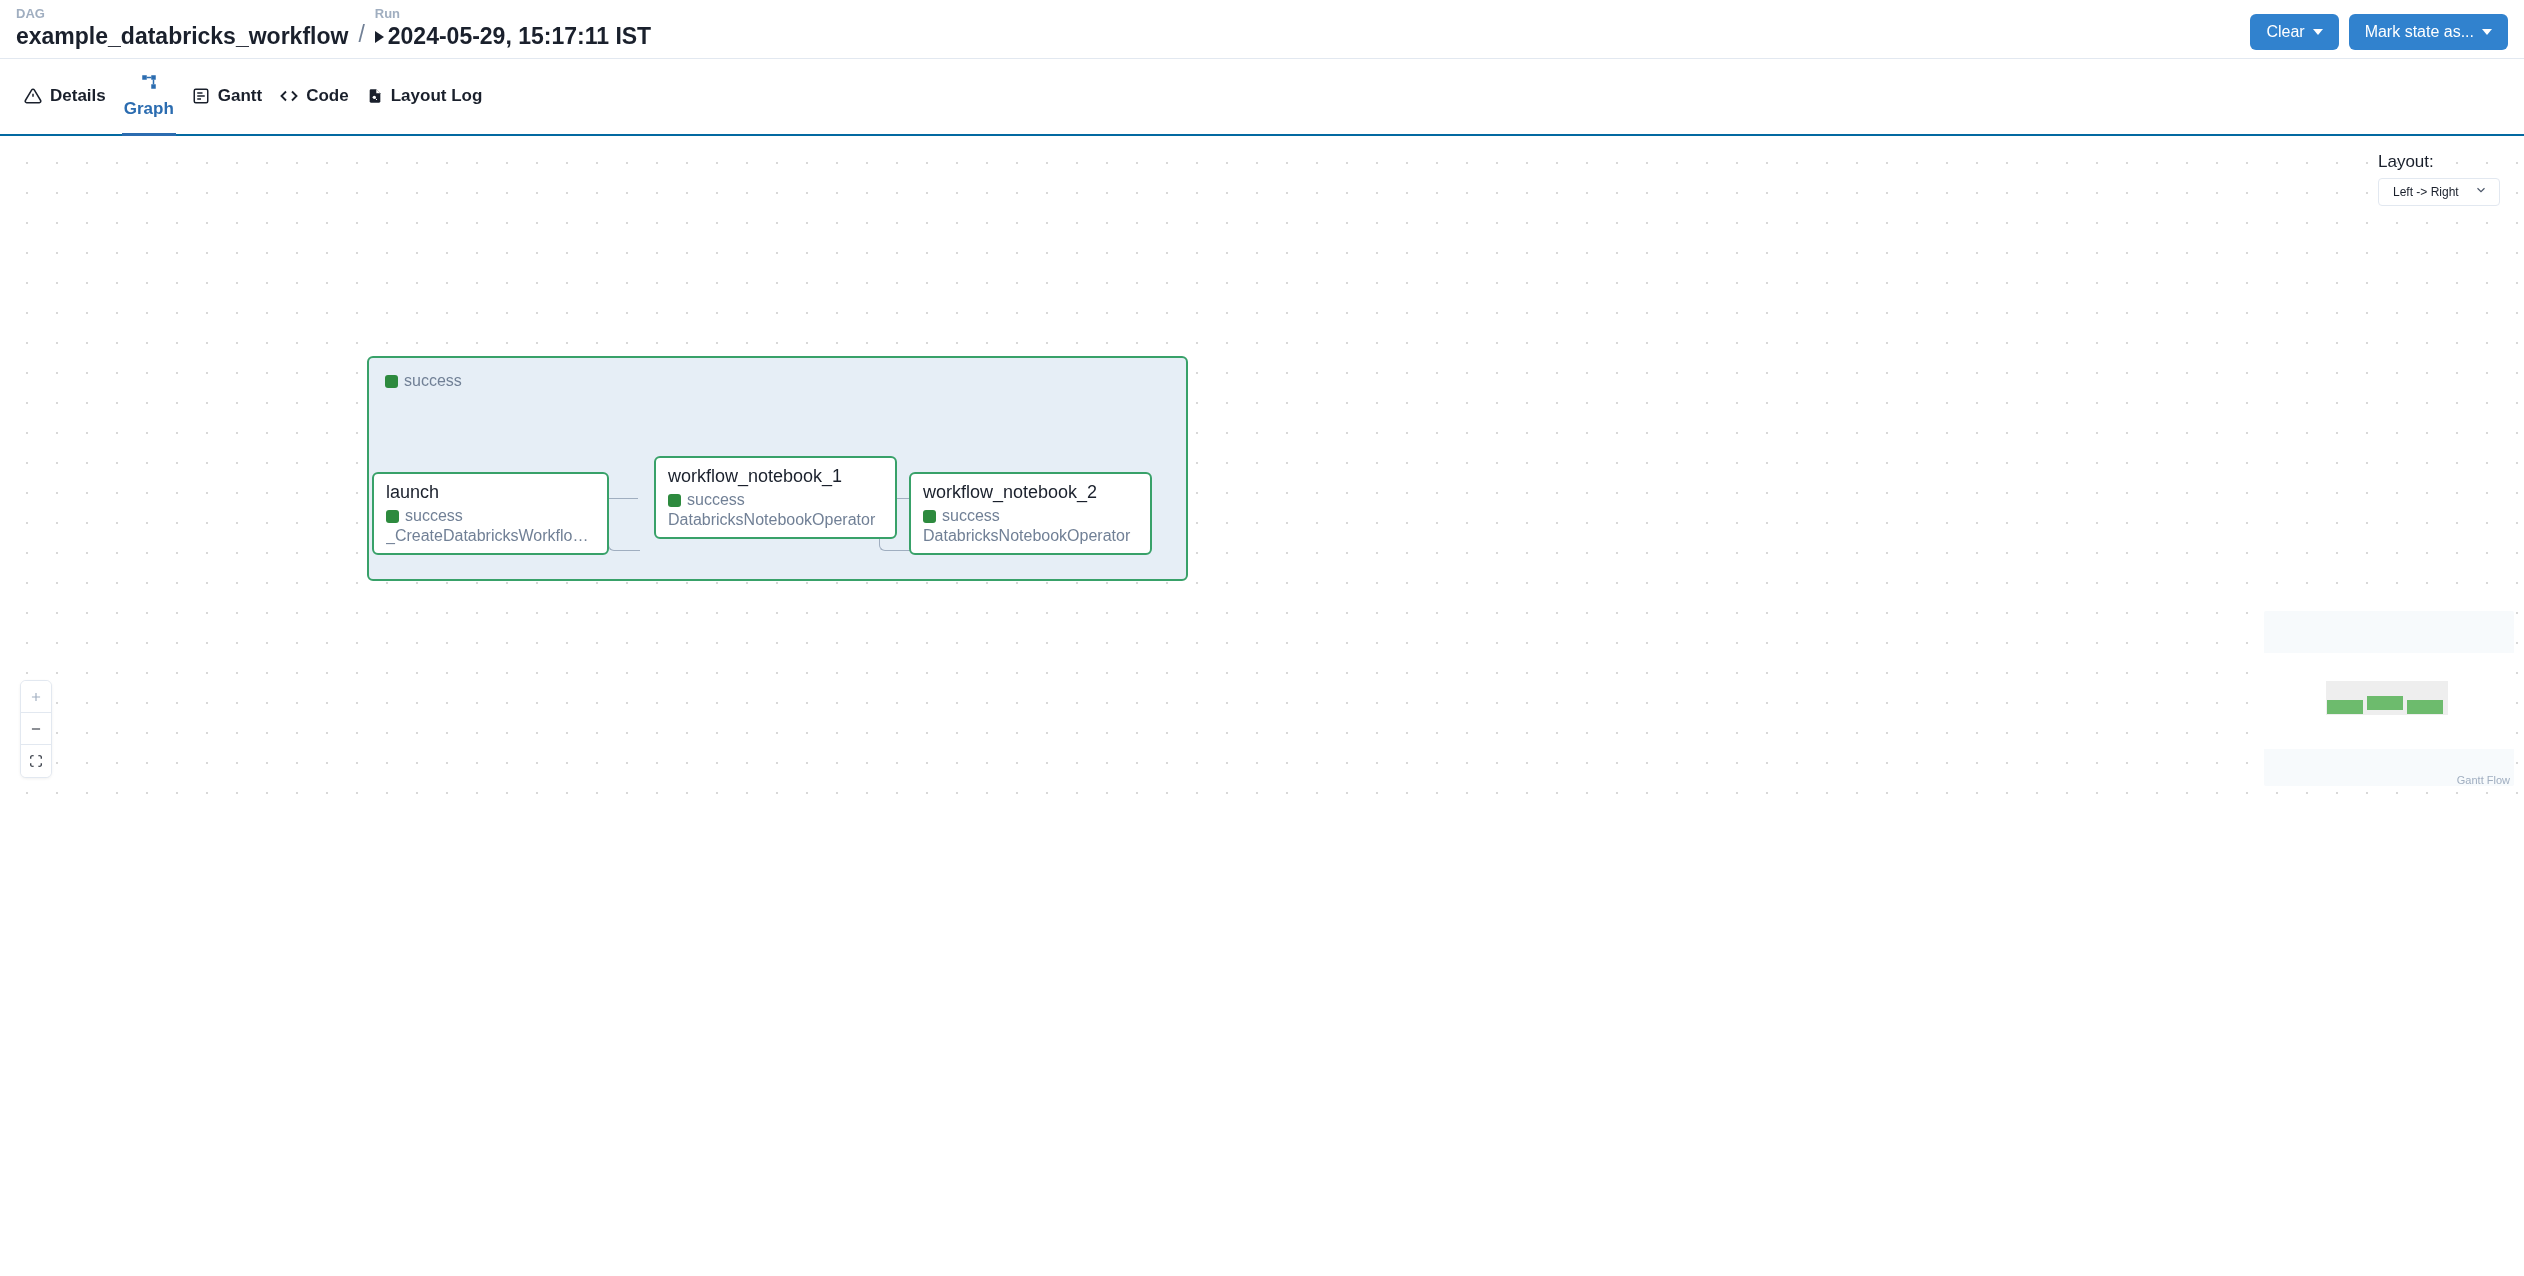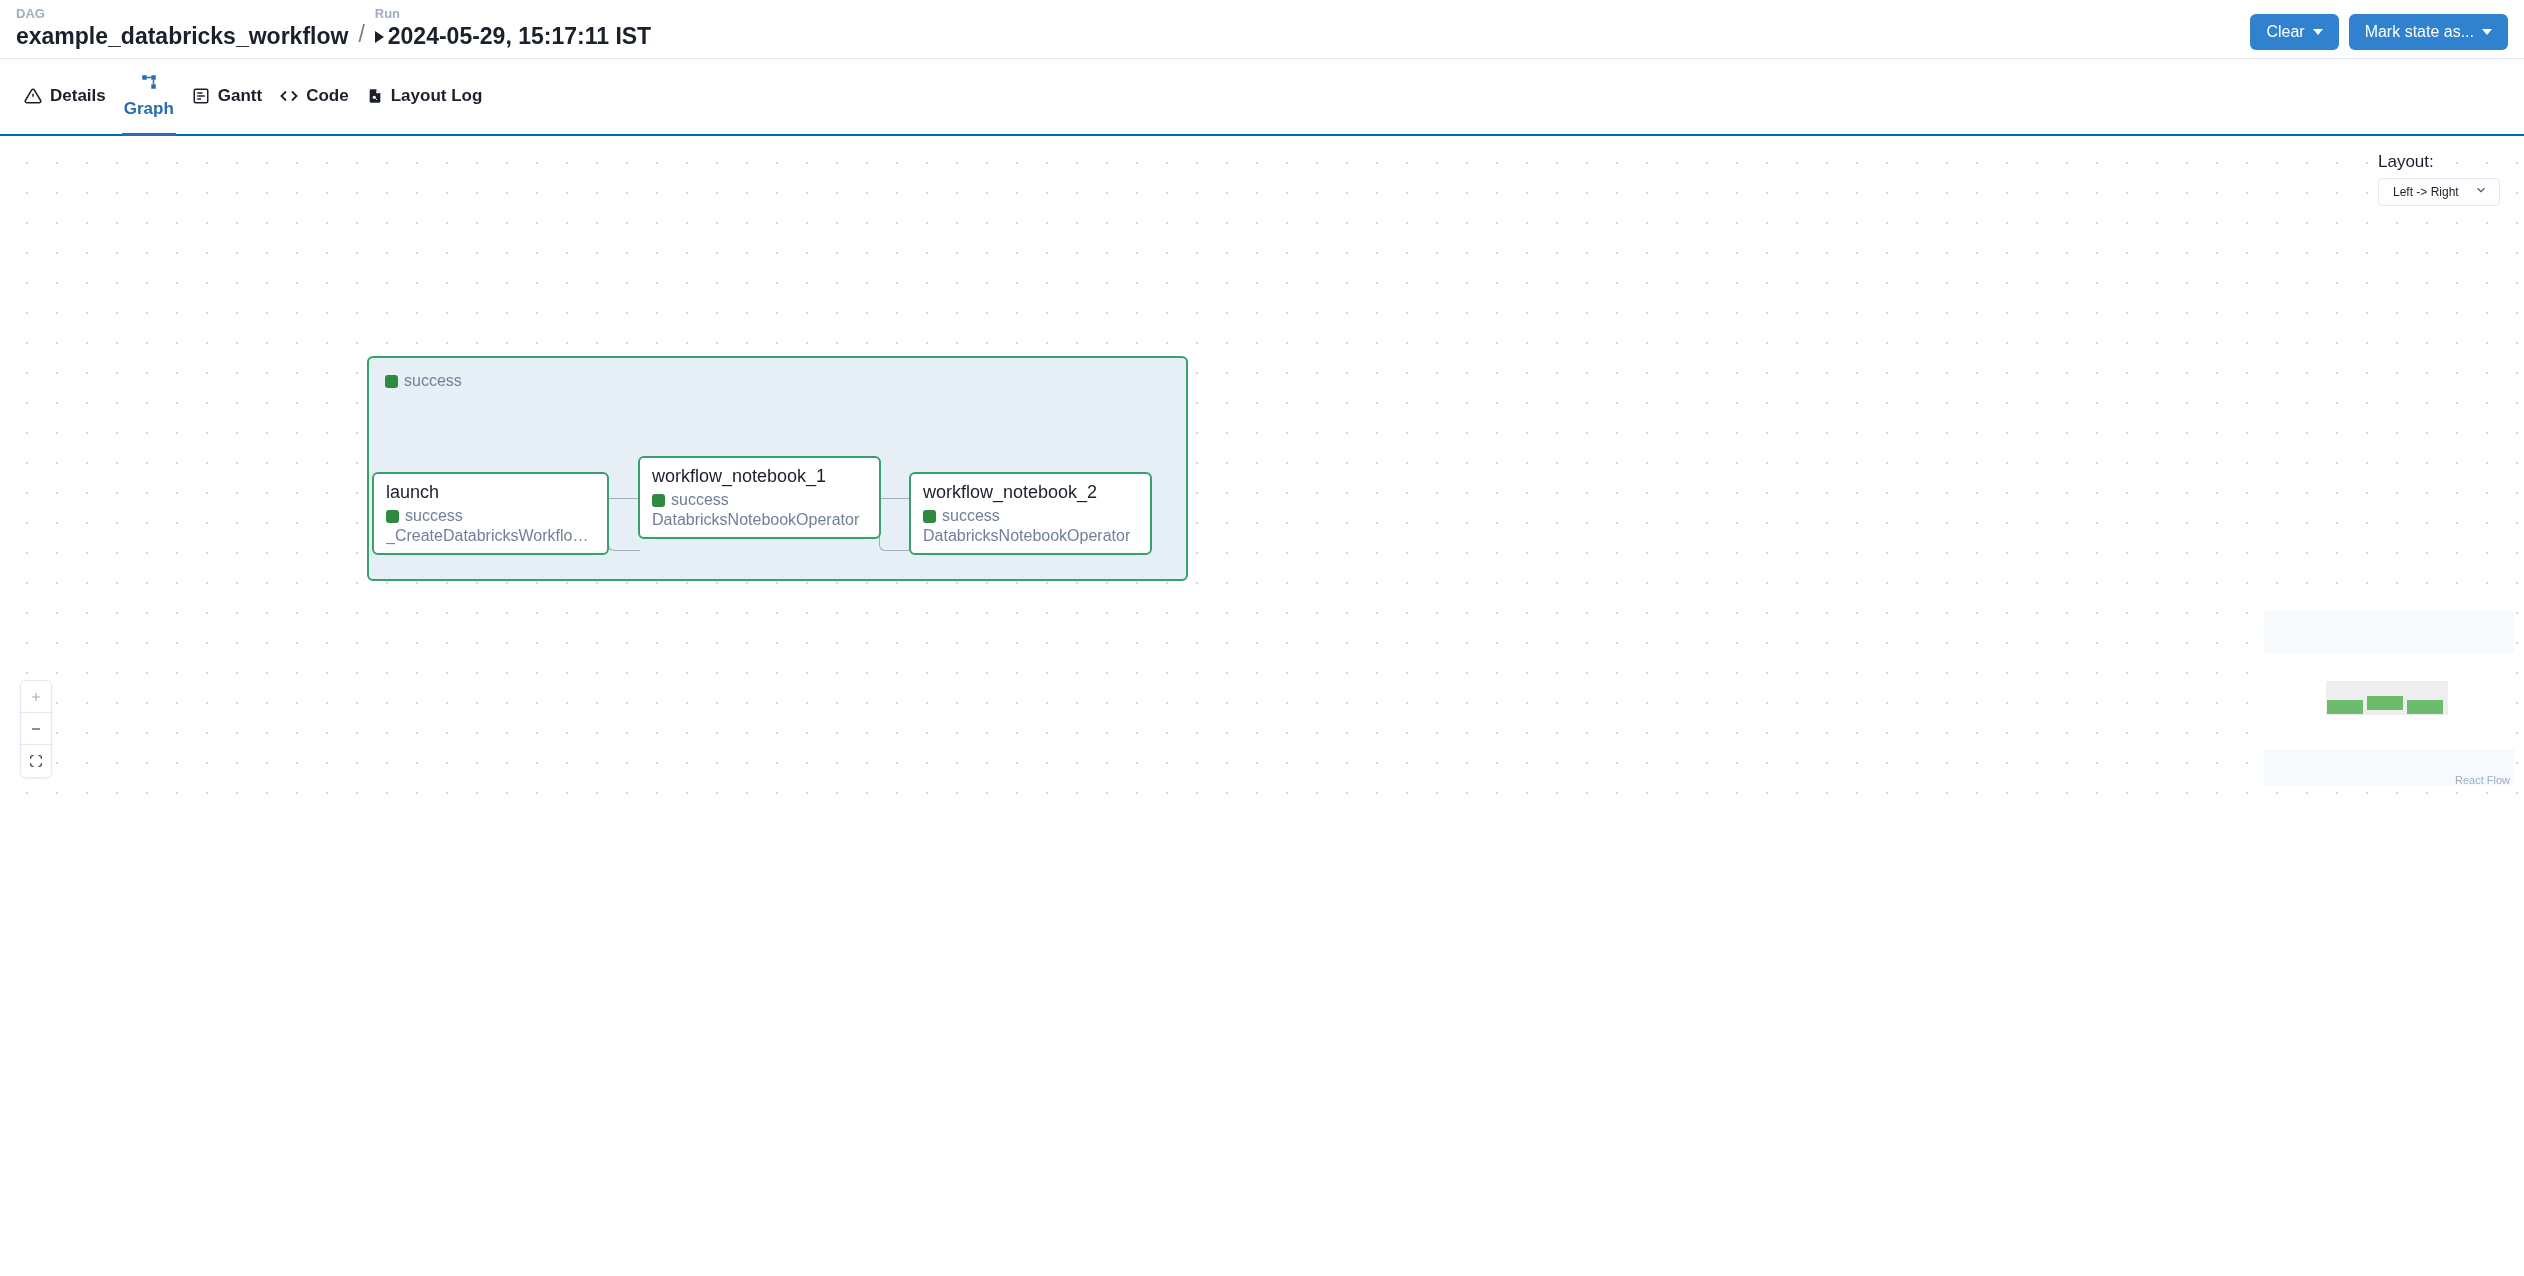--- a/index.html
+++ b/index.html
@@ -407,21 +407,21 @@
 
     <div class="task-node" style="left:3px; top:114px; width:237px;">
       <div class="task-title">launch</div>
       <div class="status-row">
         <span class="status-dot"></span>
         <span>success</span>
       </div>
       <div class="task-operator">_CreateDatabricksWorkflowOpe...</div>
     </div>
 
-    <div class="task-node" style="left:269px; top:98px; width:243px;">
+    <div class="task-node" style="left:285px; top:98px; width:243px;">
       <div class="task-title">workflow_notebook_1</div>
       <div class="status-row">
         <span class="status-dot"></span>
         <span>success</span>
       </div>
       <div class="task-operator">DatabricksNotebookOperator</div>
     </div>
 
     <div class="task-node" style="left:540px; top:114px; width:243px;">
       <div class="task-title">workflow_notebook_2</div>
@@ -451,16 +451,16 @@
         </svg>
     </button>
   </div>
 
   <div class="minimap">
     <div class="minimap-inner"></div>
     <div class="minimap-group"></div>
     <div class="mm-node" style="left:63px; top:89px; width:36px;"></div>
     <div class="mm-node" style="left:103px; top:85px; width:36px;"></div>
     <div class="mm-node" style="left:143px; top:89px; width:36px;"></div>
-    <div class="reactflow-attr">React Flow</div>
+    <div class="reactflow-attr">Gantt Flow</div>
   </div>
 
 </div>
 
 </body></html>

